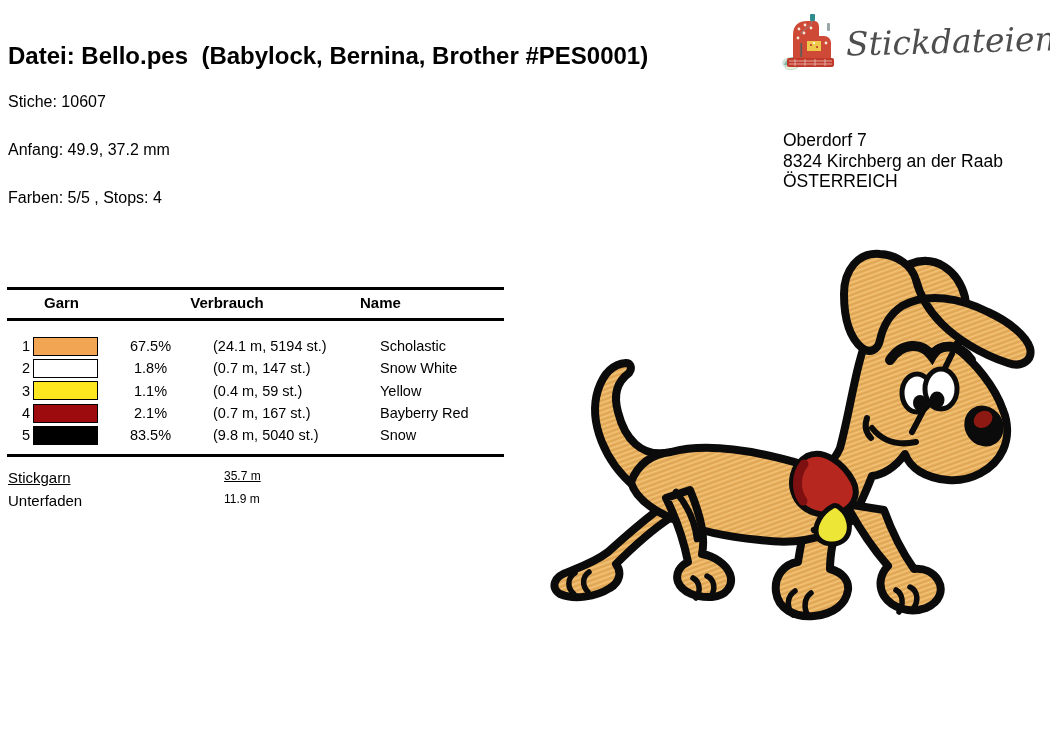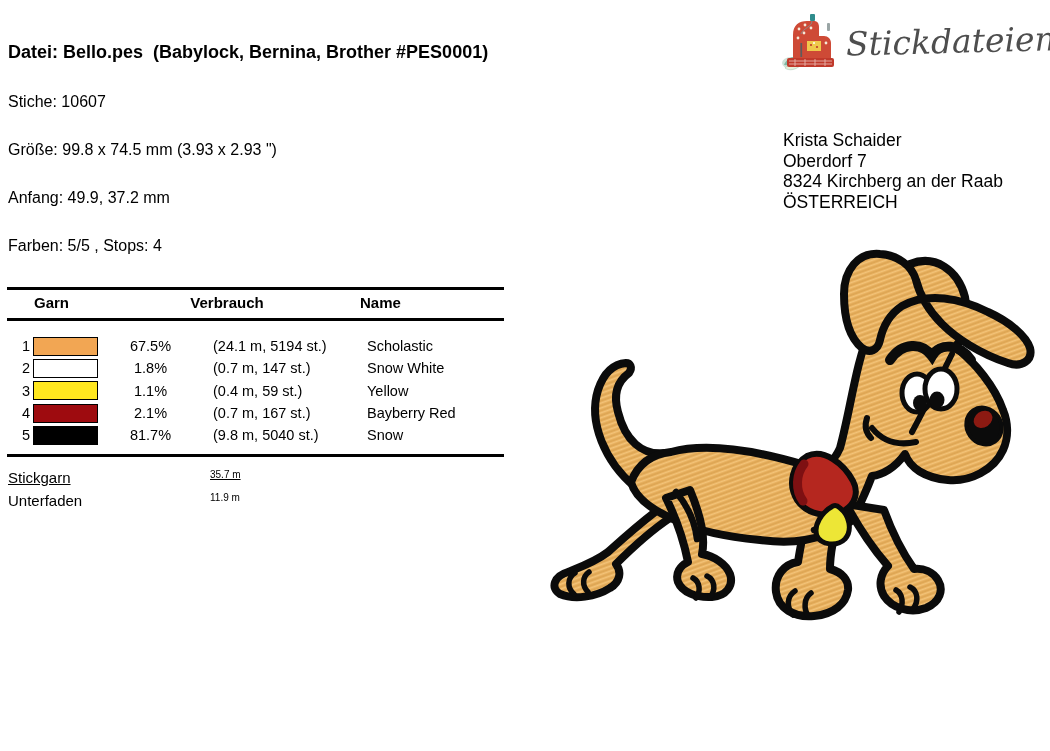--- a/index.html
+++ b/index.html
@@ -7,21 +7,21 @@
     position:relative;
     width:1050px;height:751px;
     background:#ffffff;
     font-family:"Liberation Sans",sans-serif;
     color:#000;
     overflow:hidden;
   }
   
   .file-title{
     position:absolute;left:8px;top:42px;
-    font-size:18px;font-weight:bold;white-space:pre-wrap;
+    font-size:24px;font-weight:bold;white-space:pre-wrap;
   }
   .file-info{
     position:absolute;left:8px;top:62px;
     font-size:16px;line-height:16px;white-space:pre-wrap;
   }
   
   .logo-icon{position:absolute;left:781px;top:13px;width:58px;height:60px;}
   .brand{
     position:absolute;left:846px;top:22px;width:200px;
     font-family:"DejaVu Serif",serif;font-style:italic;
@@ -32,46 +32,45 @@
   .address{
     position:absolute;left:783px;top:130px;
     font-size:17.5px;line-height:20.5px;
   }
   
   .rule{position:absolute;left:7px;width:497px;height:3px;background:#000;}
   .rule.r1{top:287px;}
   .rule.r2{top:318px;}
   .rule.r3{top:454px;}
   .thead-cell{position:absolute;top:294px;font-size:15px;font-weight:bold;}
-  .th-garn{left:2px;width:99px;text-align:center;}
+  .th-garn{left:12px;width:99px;text-align:center;}
   .th-verbrauch{left:107px;width:240px;text-align:center;}
   .th-name{left:360px;}
   .tbody{position:absolute;left:8px;top:335px;width:497px;}
   .trow{display:flex;align-items:center;height:22.3px;font-size:14.5px;}
   .c-nr{width:22px;text-align:right;flex:none;}
   .c-swatch{width:65px;height:19px;margin-left:3px;border:1.6px solid #000;box-sizing:border-box;flex:none;}
   .c-pct{width:105px;text-align:center;flex:none;}
   .c-detail{margin-left:10px;width:149px;flex:none;}
-  .c-name{margin-left:5px;flex:none;}
+  .c-name{margin-left:18px;flex:none;}
   
   .total-label{position:absolute;left:8px;font-size:15px;}
-  .total-value{position:absolute;left:210px;font-size:10px;}
+  .total-value{position:absolute;left:224px;font-size:12px;}
   .tl1{top:469px;text-decoration:underline;} .tl2{top:492px;}
   
   .dog-wrap{position:absolute;left:550px;top:242px;width:492px;height:400px;}
 </style>
 </head>
 <body>
 
 <div class="page">
 
   <div class="file-title">Datei: Bello.pes  (Babylock, Bernina, Brother #PES0001)</div>
   <div class="file-info">
     <div>Stiche: 10607</div>
-    <div>Größe: 99.8 x 74.5 mm (3.93 x 2.93 ")</div>
     <div>Anfang: 49.9, 37.2 mm</div>
     <div>Farben: 5/5 , Stops: 4</div>
   </div>
 
   <svg class="logo-icon" viewBox="0 0 58 60">
 
     <ellipse cx="10" cy="50" rx="9" ry="6" fill="#cfe3d8"></ellipse>
     <path d="M3,52 C6,44 14,42 18,45 C14,48 9,53 3,52 Z" fill="#7fb8a4"></path>
     <path d="M4,55 C9,50 16,50 19,53 C14,57 8,58 4,55 Z" fill="#e8f0dc" stroke="#a8cdb8" stroke-width="0.6"></path>
     <circle cx="14" cy="47" r="2.2" fill="#d8524a"></circle>
@@ -94,21 +93,20 @@
 
     <rect x="29" y="1" width="5" height="7" rx="1" fill="#2f8c8c"></rect>
     <path d="M31,8 C31,14 22,15 20,21" stroke="#8a8a8a" stroke-width="0.9" fill="none"></path>
 
     <rect x="46" y="10" width="3" height="8" rx="1" fill="#9aa5a5"></rect>
     <rect x="19.4" y="30" width="1.7" height="14" fill="#5c5c5c"></rect>
   </svg>
   <div class="brand">Stickdateien.at</div>
 
   <div class="address">
-    <div>Krista Schaider</div>
     <div>Oberdorf 7</div>
     <div>8324 Kirchberg an der Raab</div>
     <div>ÖSTERREICH</div>
   </div>
 
   <div class="rule r1"></div>
   <div class="thead-cell th-garn">Garn</div>
   <div class="thead-cell th-verbrauch">Verbrauch</div>
   <div class="thead-cell th-name">Name</div>
   <div class="rule r2"></div>
@@ -138,21 +136,21 @@
     <div class="trow">
       <span class="c-nr">4</span>
       <span class="c-swatch" style="background-color: rgb(158, 11, 15);"></span>
       <span class="c-pct">2.1%</span>
       <span class="c-detail">(0.7 m, 167 st.)</span>
       <span class="c-name">Bayberry Red</span>
     </div>
     <div class="trow">
       <span class="c-nr">5</span>
       <span class="c-swatch" style="background-color: rgb(0, 0, 0);"></span>
-      <span class="c-pct">81.7%</span>
+      <span class="c-pct">83.5%</span>
       <span class="c-detail">(9.8 m, 5040 st.)</span>
       <span class="c-name">Snow</span>
     </div>
   </div>
   <div class="rule r3"></div>
 
   <div class="total-label tl1">Stickgarn</div>
   <div class="total-value tl1">35.7 m</div>
   <div class="total-label tl2">Unterfaden</div>
   <div class="total-value tl2">11.9 m</div>

